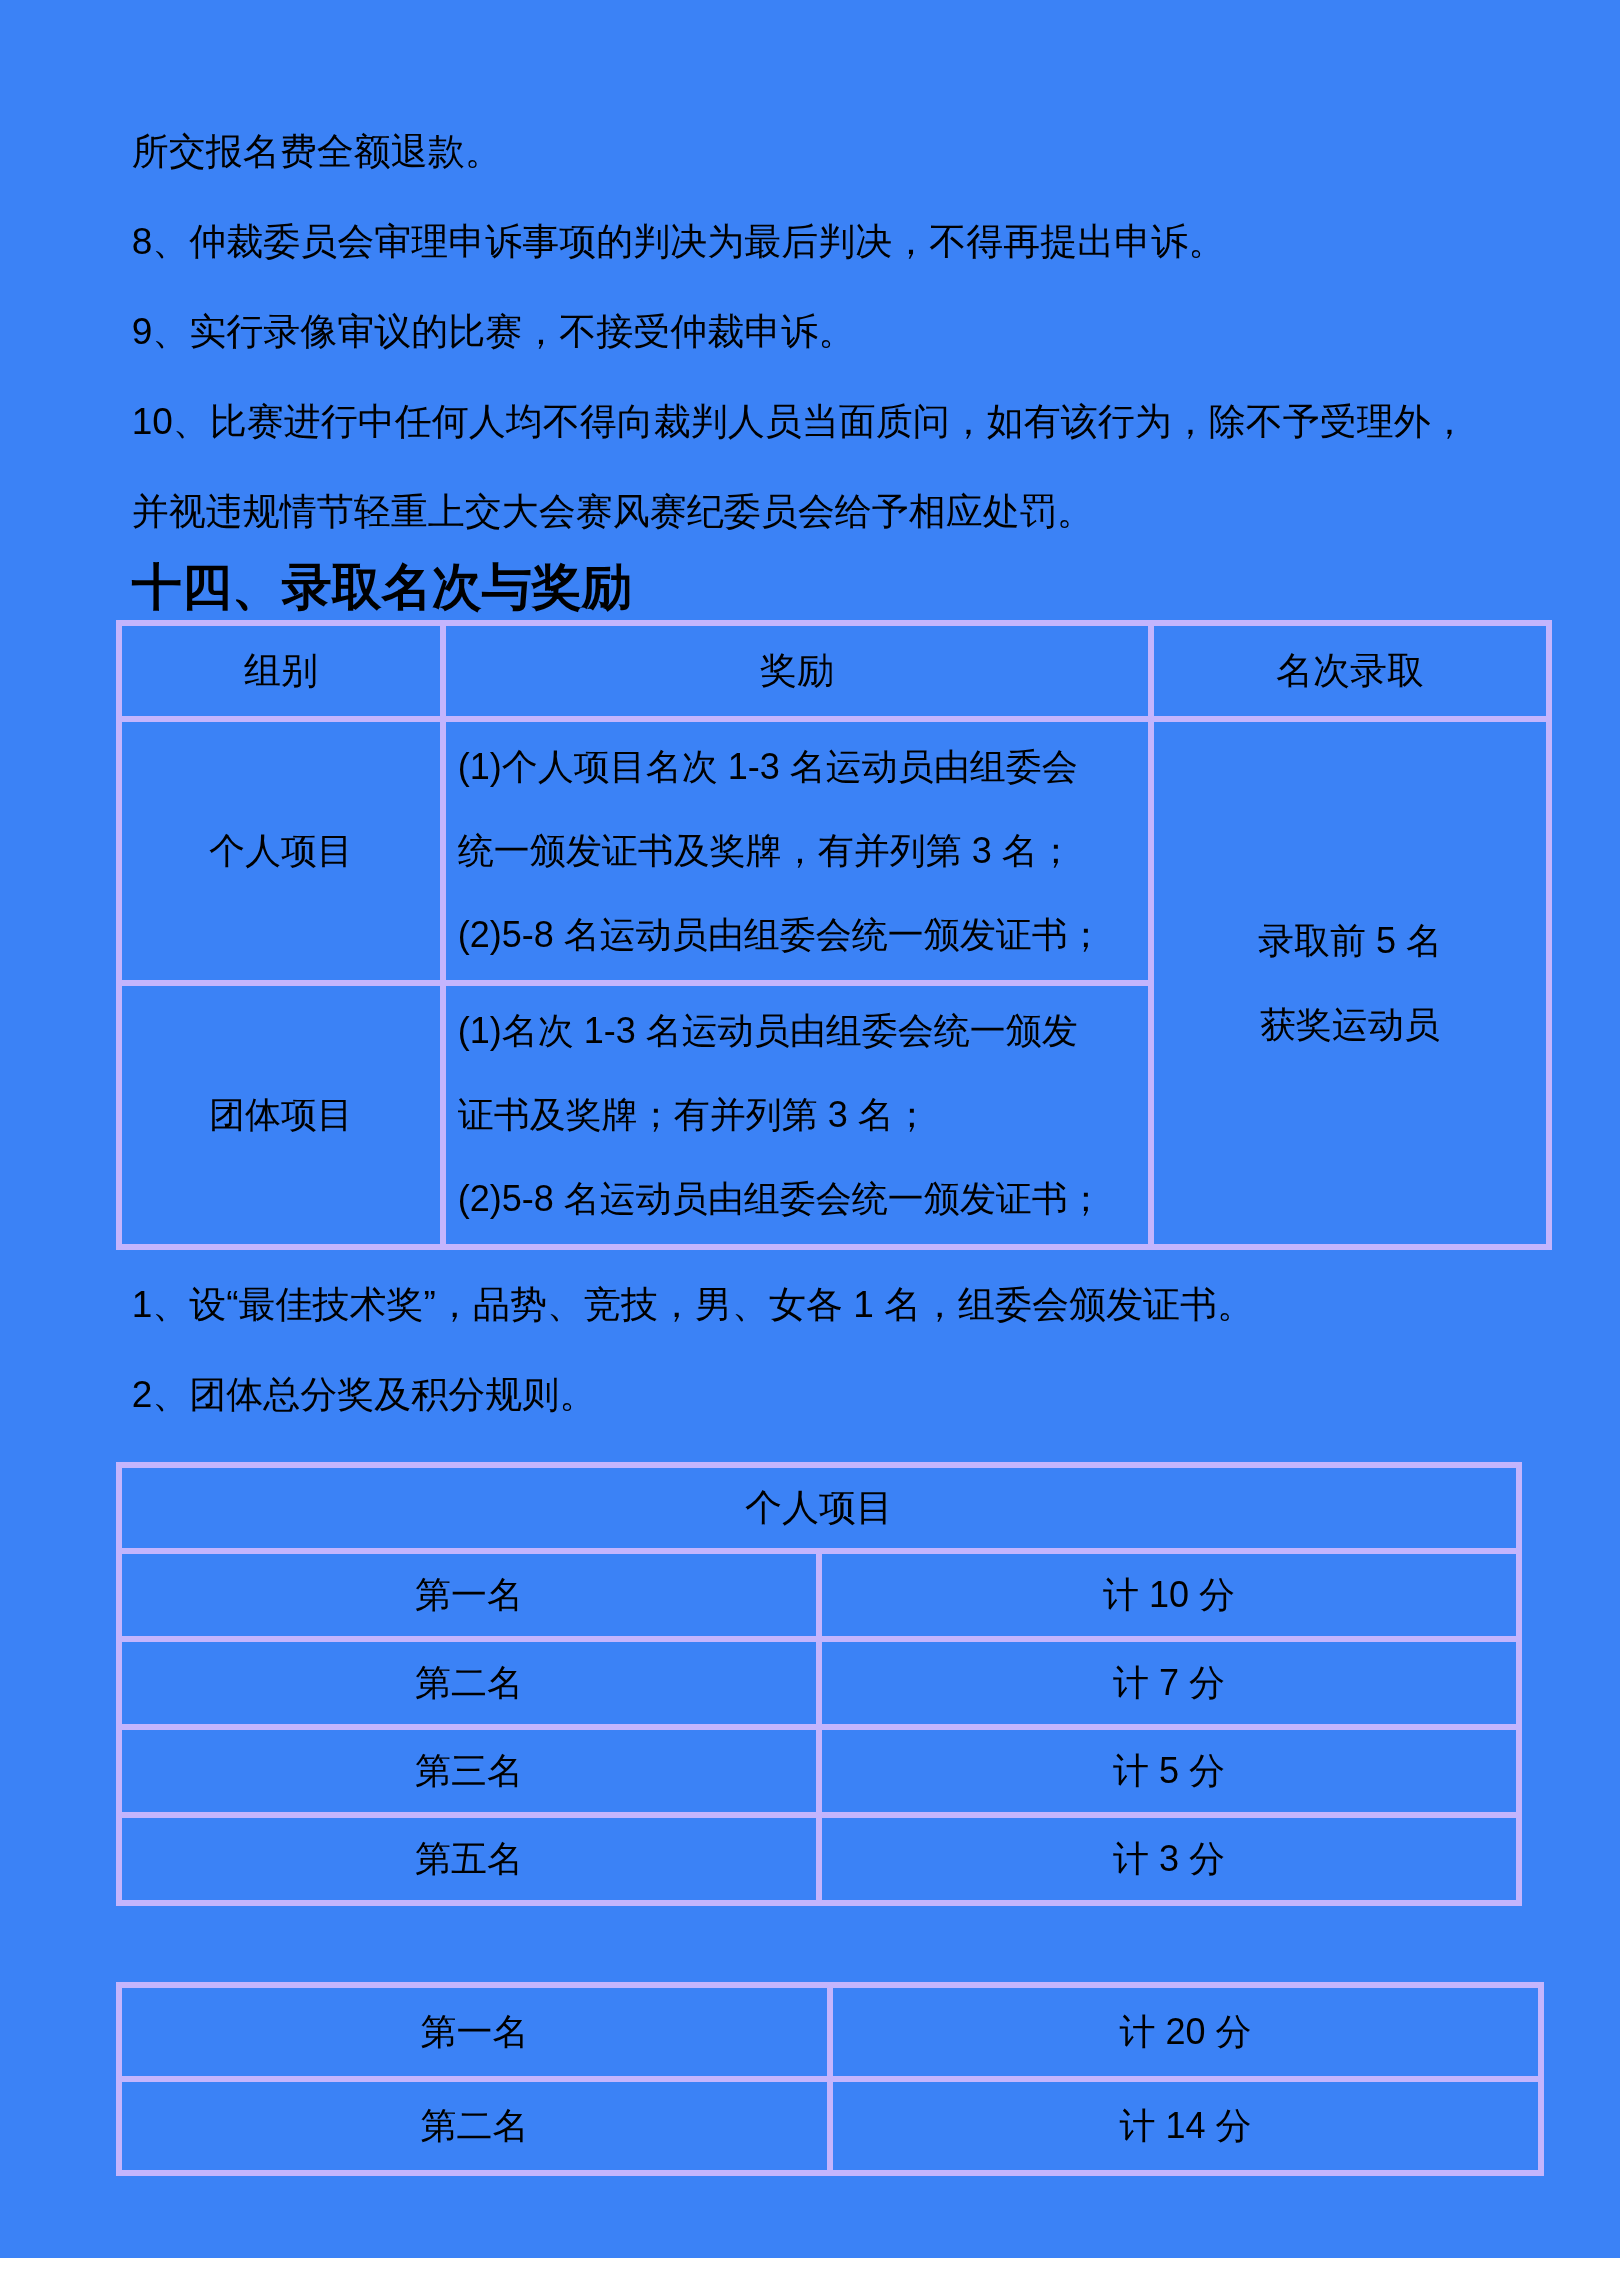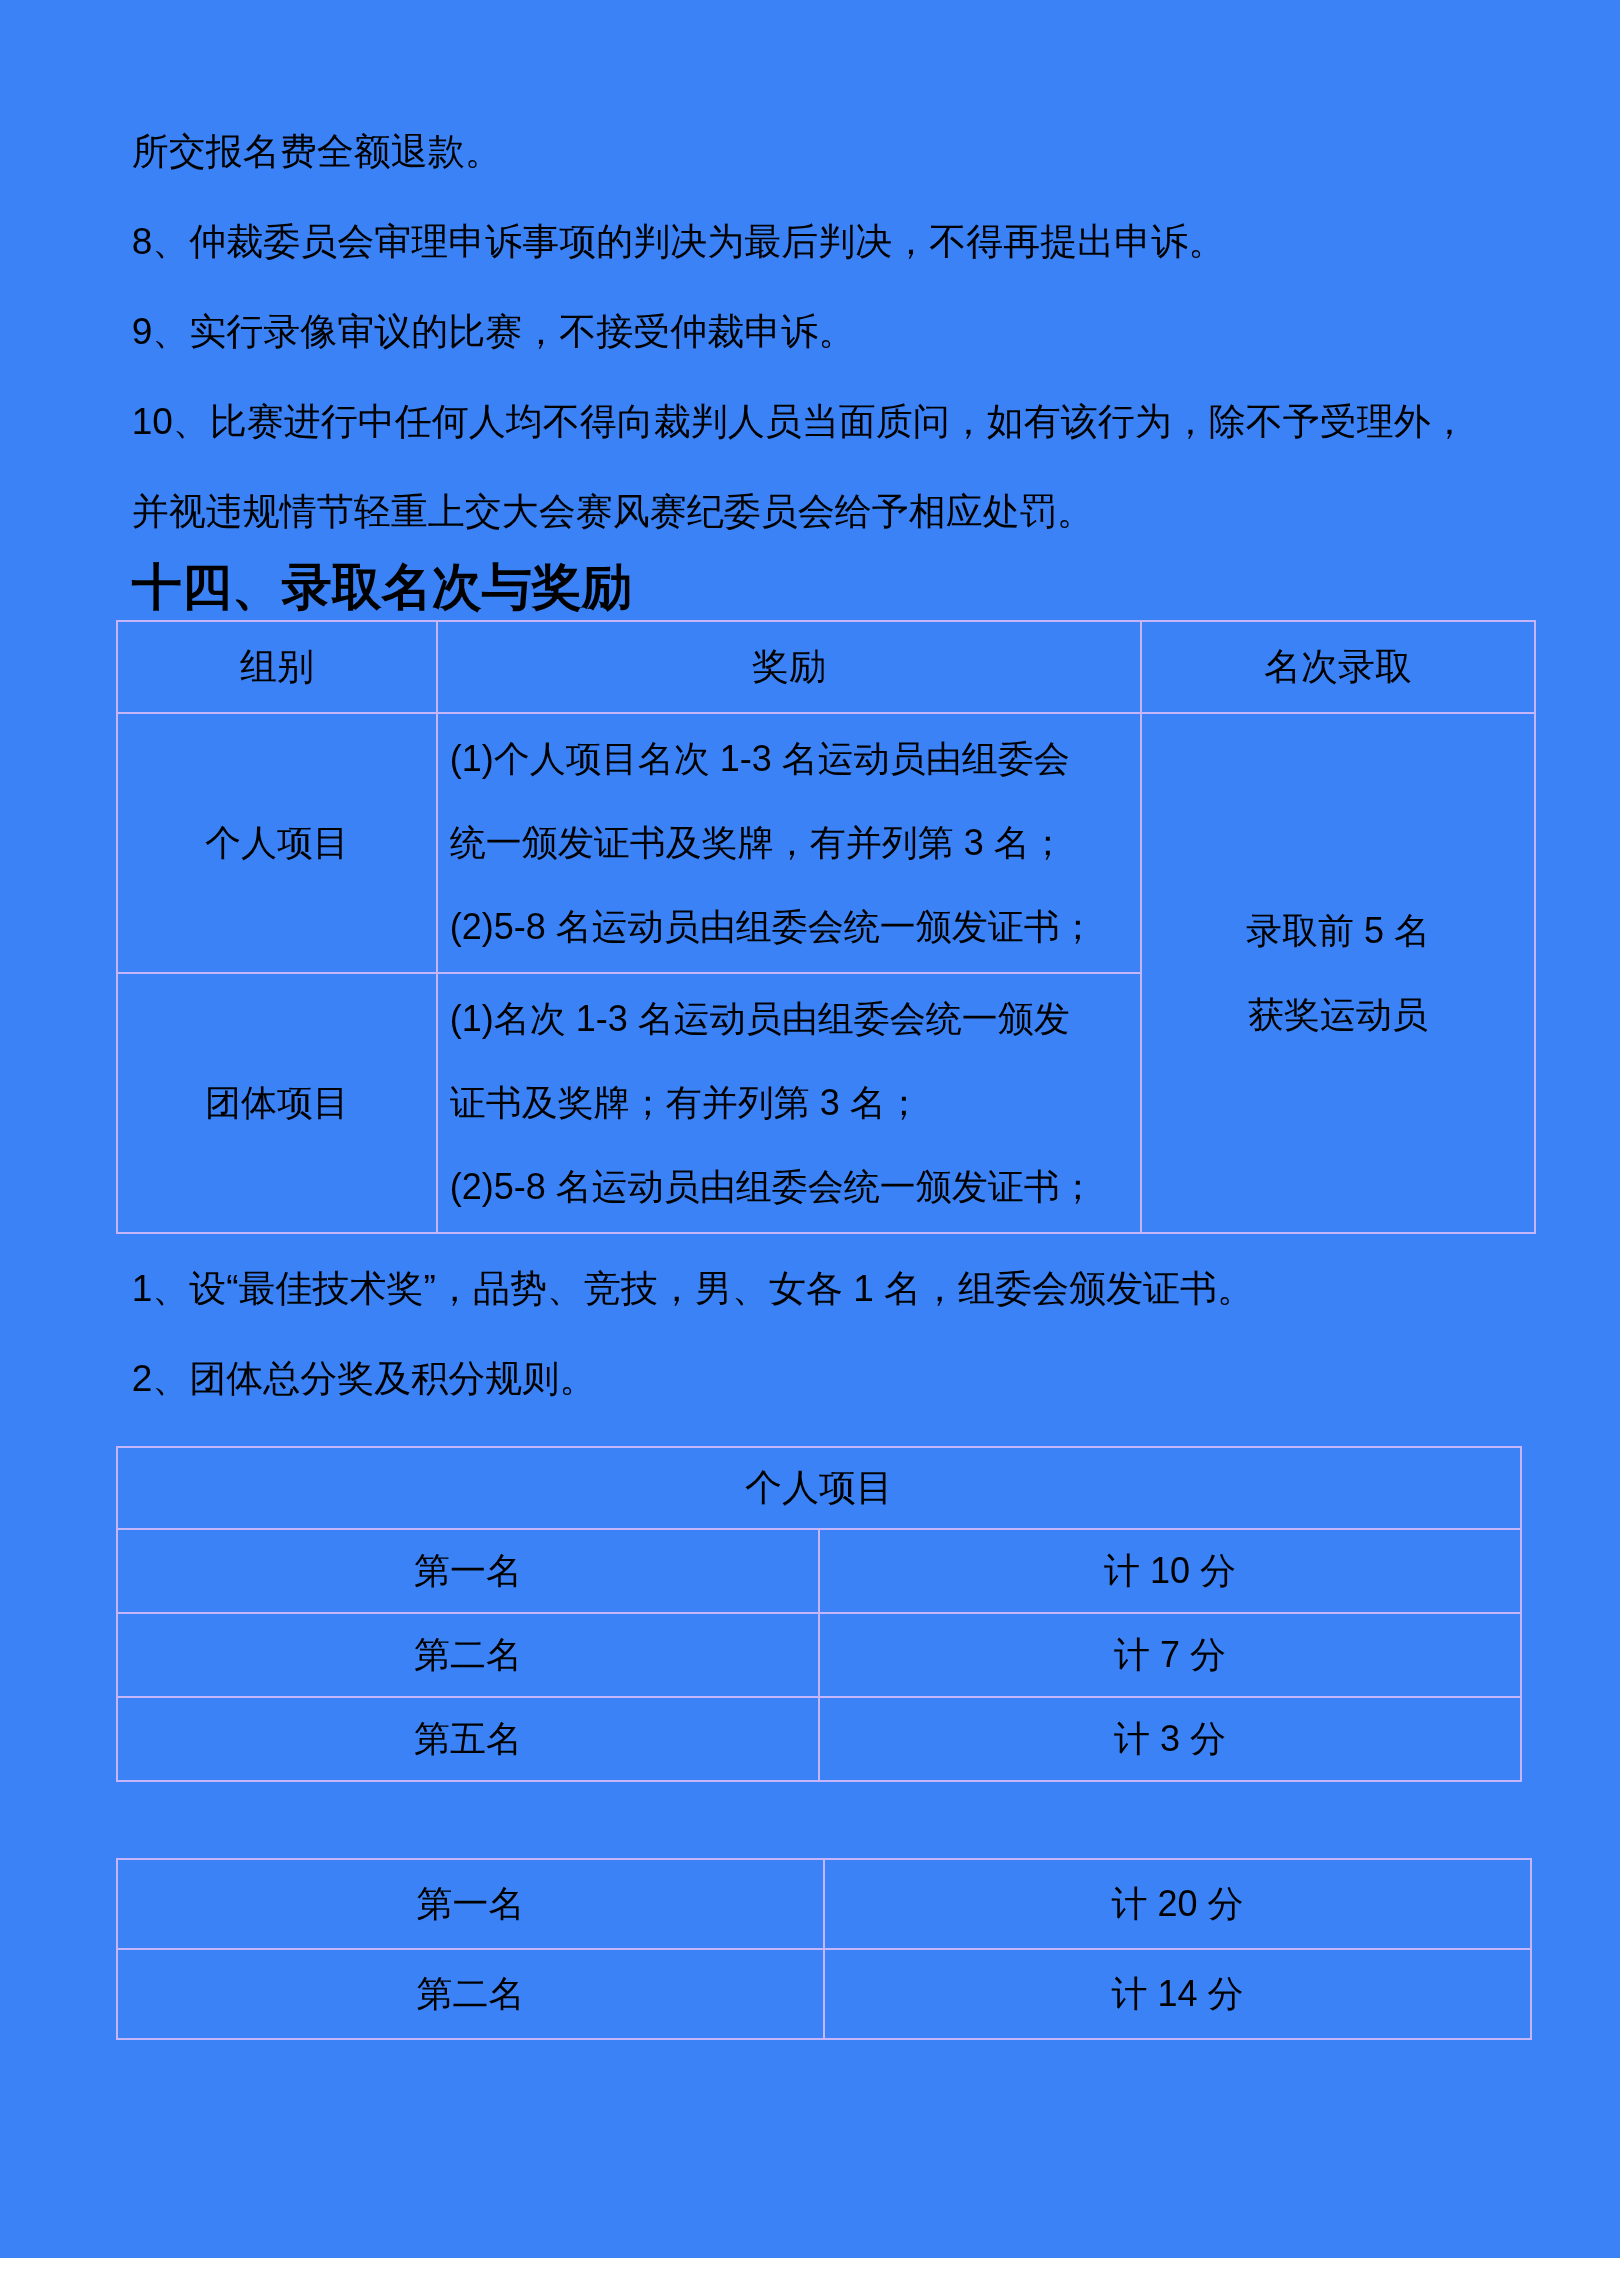--- a/index.html
+++ b/index.html
@@ -16,21 +16,21 @@
   .bodyline{
     font-size:37px;line-height:90px;height:90px;
     padding-left:15.7px;white-space:nowrap;
   }
   .heading{
     font-size:50px;font-weight:bold;
     height:61px;line-height:61px;padding-left:15.7px;
     margin-top:0;
   }
   table{border-collapse:collapse;table-layout:fixed;width:1406px;}
-  td{border:2px solid #c4b5fd;font-size:36px;}
+  td{border:6px solid #c4b5fd;font-size:36px;}
   
   .award-table{margin-top:2px;}
   .award-table .hdr td{height:88px;text-align:center;vertical-align:middle;font-size:37px;}
   .award-table .body-row td{height:256px;}
   .cell-center{text-align:center;vertical-align:middle;}
   .award-cell{vertical-align:middle;padding:0 5.9px 0 11.8px;}
   .award-line{line-height:84px;white-space:nowrap;}
   .rank-cell{text-align:center;vertical-align:middle;}
   .rank-line{line-height:84px;}
   .col-group{width:316px;}
@@ -113,20 +113,24 @@
       </tr>
       <tr class="pt-row">
         <td class="half">第一名</td>
         <td class="half">计 10 分</td>
       </tr>
       <tr class="pt-row">
         <td>第二名</td>
         <td>计 7 分</td>
       </tr>
       <tr class="pt-row">
+        <td>第三名</td>
+        <td>计 5 分</td>
+      </tr>
+      <tr class="pt-row">
         <td>第五名</td>
         <td>计 3 分</td>
       </tr>
     </tbody>
       </table>
 
     <table class="points-table team-table">
       <tbody>
       <tr class="pt-row">
         <td class="half">第一名</td>

